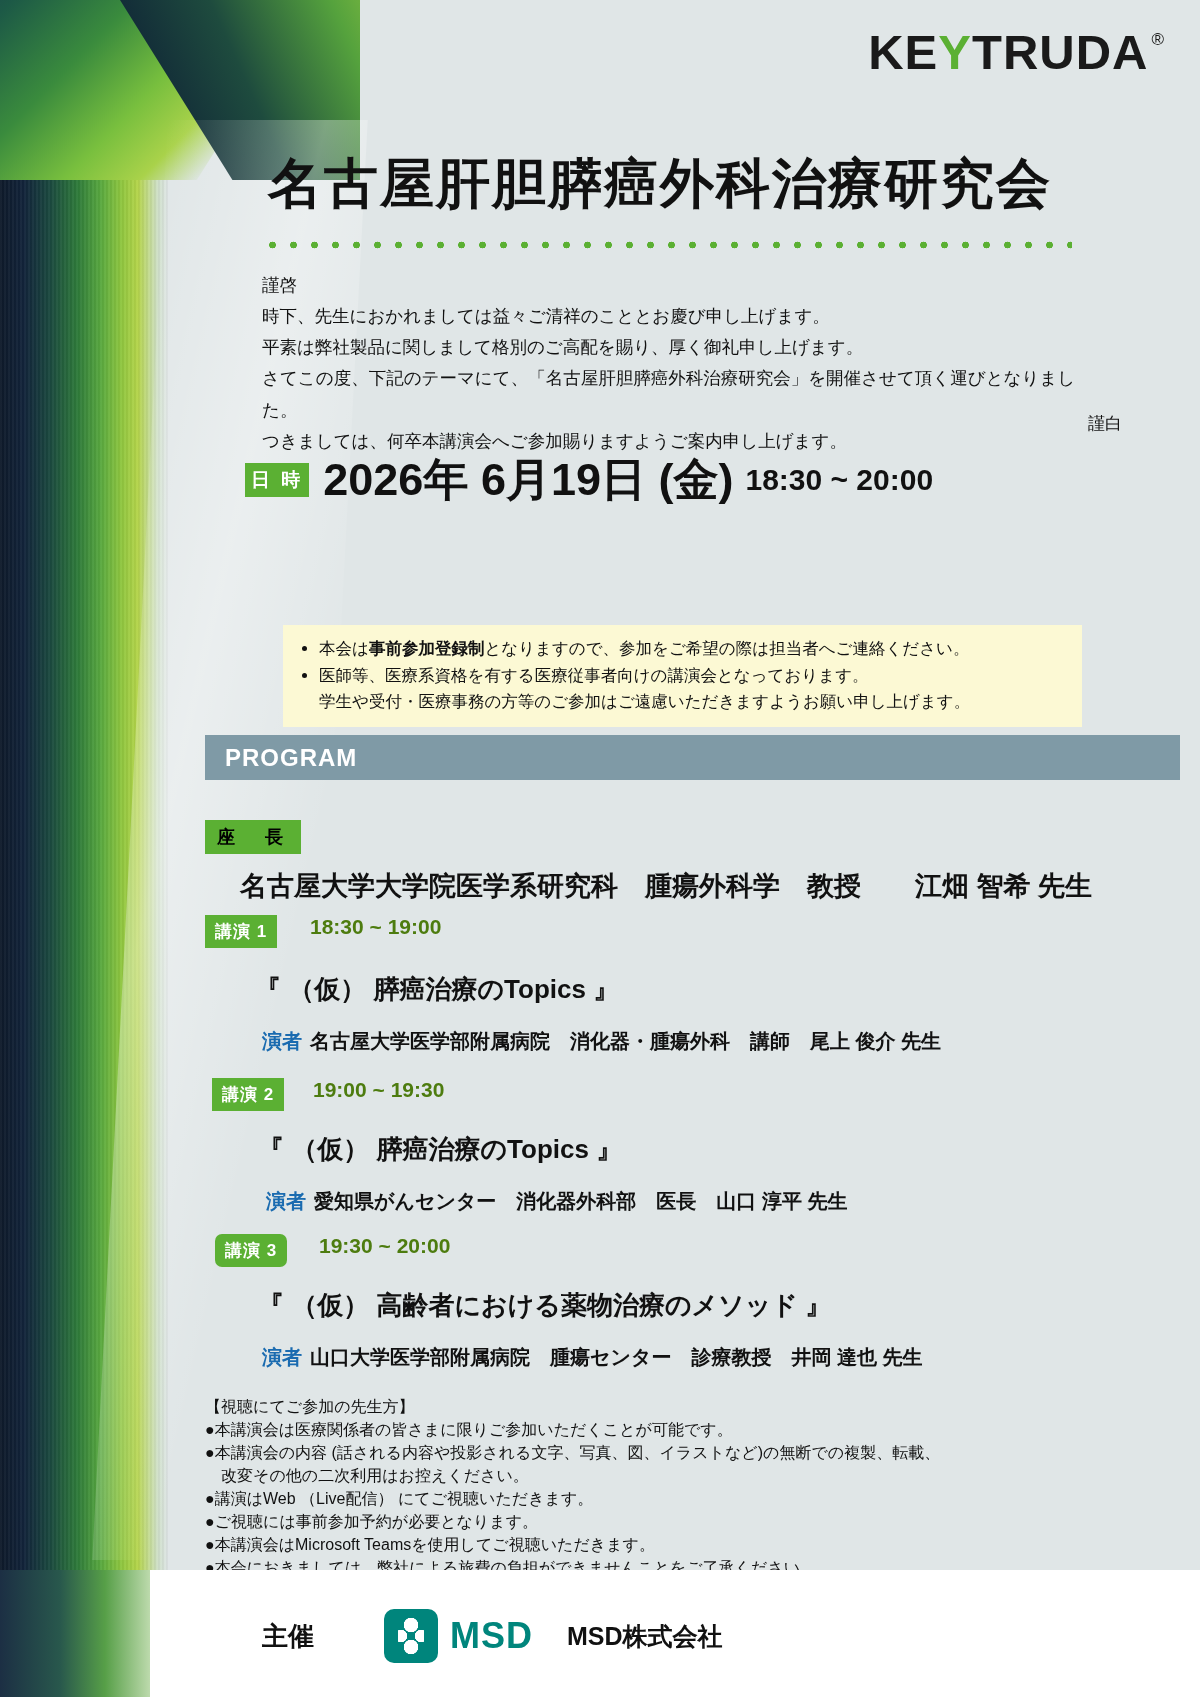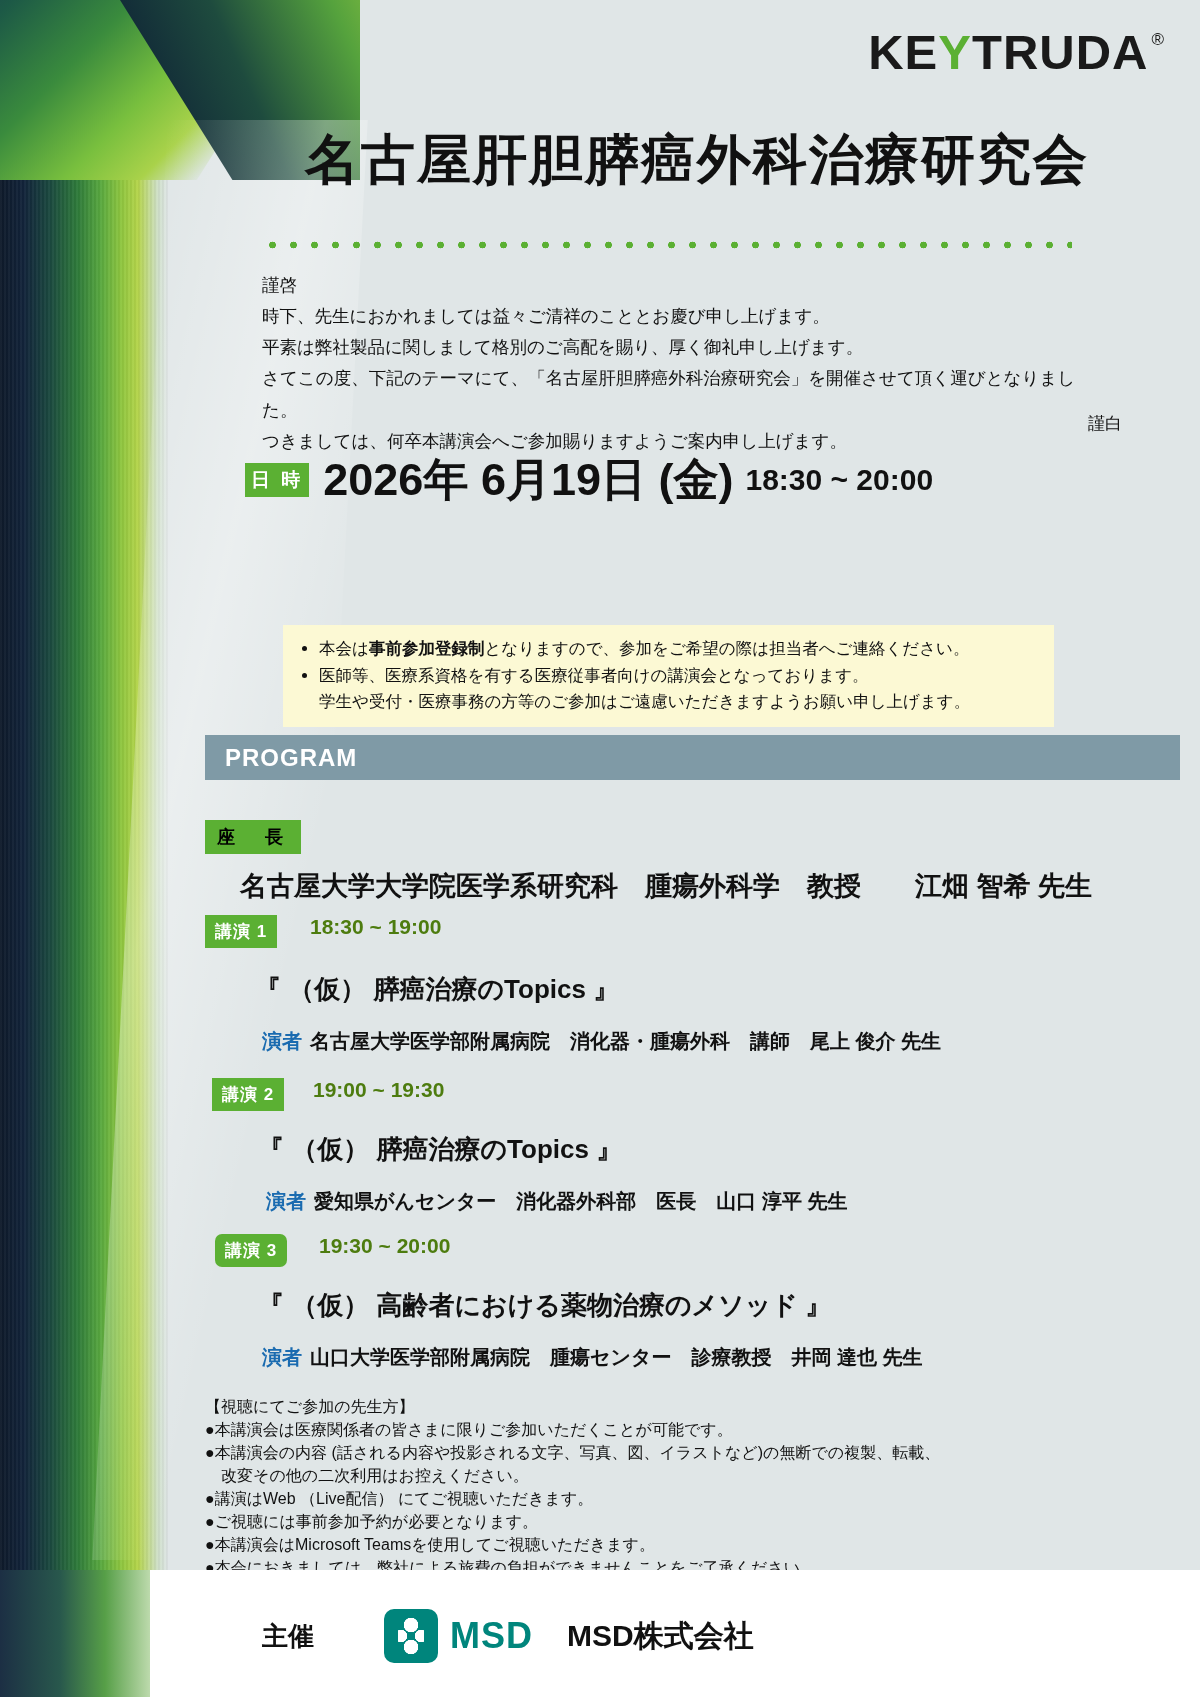--- a/index.html
+++ b/index.html
@@ -56,24 +56,23 @@
   .kt-text{
     font-size:49px;font-weight:bold;letter-spacing:1px;
     font-family:"Liberation Sans",sans-serif;
     color:#1a1a1a;line-height:1;
   }
   .kt-text .g{color:#5bb033;}
   .kt-reg{font-size:17px;color:#1a1a1a;margin-left:3px;margin-top:2px;}
   
   .content{position:absolute;left:0;top:0;width:1200px;height:1517px;}
   .title{
-    position:absolute;left:268px;top:124px;
+    position:absolute;left:268px;top:148px;
     font-size:54px;font-weight:bold;color:#111;letter-spacing:2px;
     font-family:"DejaVu Sans","Liberation Sans",sans-serif;
-    margin-left:37px;
   }
   .dots{
     position:absolute;left:262px;top:240px;width:810px;height:10px;
     background-image:radial-gradient(circle,#5bb033 3.2px,rgba(0,0,0,0) 3.6px);
     background-size:21px 10px;background-repeat:repeat-x;
   }
   .greeting{
     position:absolute;left:262px;top:270px;width:830px;
     font-size:17.5px;color:#111;line-height:1.78;
   }
@@ -84,21 +83,21 @@
     display:inline-block;background:#5bb033;color:#fff;font-weight:bold;
     padding:4px 6px;font-size:19px;letter-spacing:3px;vertical-align:middle;
   }
   .row-datetime{position:absolute;left:245px;top:450px;display:flex;align-items:center;}
   .dt-main{font-size:45px;font-weight:bold;color:#111;margin-left:14px;letter-spacing:0px;}
   .dt-sub{font-size:30px;font-weight:bold;color:#111;margin-left:12px;}
   .row-venue{position:absolute;left:245px;top:545px;display:flex;align-items:center;}
   .venue-text{font-size:29px;font-weight:bold;color:#111;margin-left:18px;}
   .notice{
     position:absolute;left:283px;top:625px;width:755px;
-    background:#fcf9d4;padding:10px 2px 12px 14px;
+    background:#fcf9d4;padding:10px 30px 12px 14px;
     font-size:16.5px;color:#111;line-height:1.62;
   }
   .notice ul{margin:0;padding-left:22px;}
   .notice li{margin:0;}
   .notice b{font-weight:bold;}
   .program-bar{
     position:absolute;left:205px;top:735px;width:955px;height:45px;
     background:#7f9aa6;color:#fff;font-size:24px;font-weight:bold;
     display:flex;align-items:center;padding-left:20px;letter-spacing:1px;
     font-family:"Liberation Sans",sans-serif;
@@ -134,21 +133,21 @@
   }
   .msd-mark::before{
     content:"";position:absolute;left:14px;top:8px;width:26px;height:38px;
     background:
       radial-gradient(circle at 13px 8px,#fff 7px,rgba(0,0,0,0) 7.5px),
       radial-gradient(circle at 13px 30px,#fff 7px,rgba(0,0,0,0) 7.5px),
       radial-gradient(circle at 3px 19px,#fff 6px,rgba(0,0,0,0) 6.5px),
       radial-gradient(circle at 23px 19px,#fff 6px,rgba(0,0,0,0) 6.5px);
   }
   .msd-word{font-size:36px;font-weight:bold;color:#00857c;letter-spacing:1px;margin-right:34px;}
-  .msd-corp{font-size:30px;font-weight:bold;color:#111;}
+  .msd-corp{font-size:25px;font-weight:bold;color:#111;}
 </style>
 </head>
 <body>
 
 <div class="bg-base"></div>
 <div class="left-band"></div>
 <div class="left-band-2"></div>
 <div class="chev">
   <div class="c1"></div>
   <div class="c2"></div>

